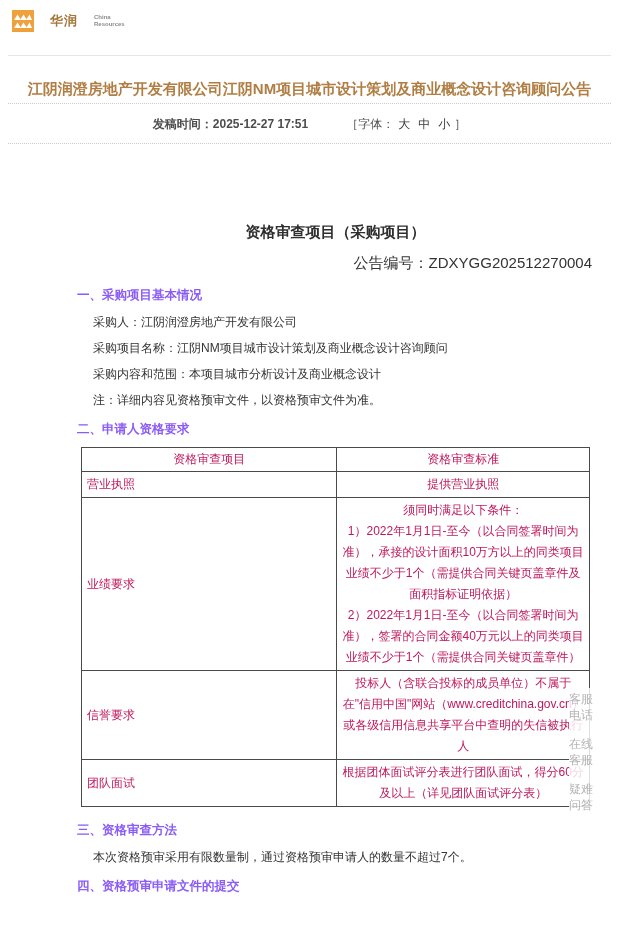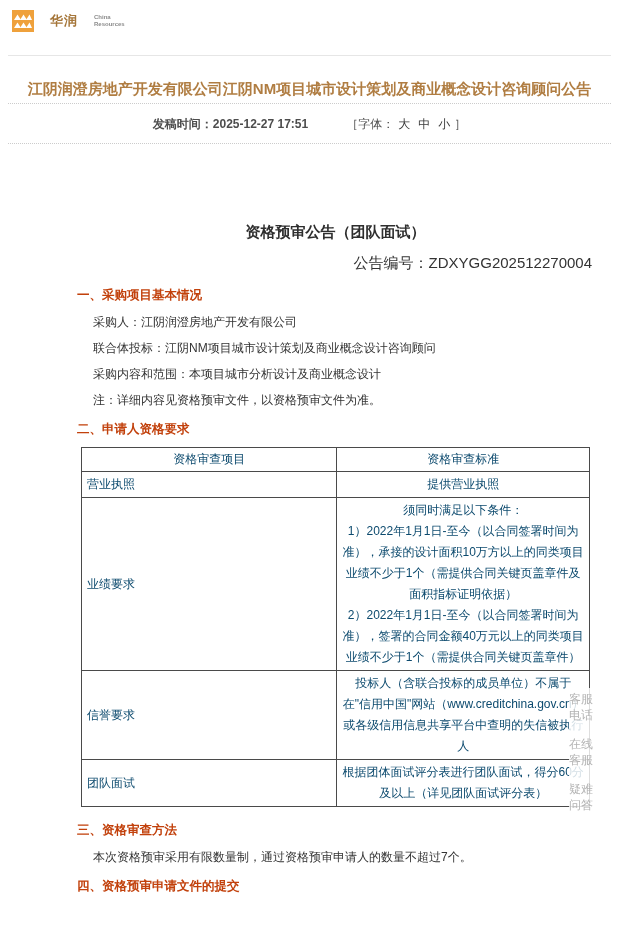--- a/index.html
+++ b/index.html
@@ -26,27 +26,27 @@
     font-size:12px; color:#4d4d4d;
   }
   .meta-row .meta-label, .meta-row .meta-time { font-weight:bold; color:#4d4d4d; }
   .meta-gap { display:inline-block; width:38px; }
   .font-opt { color:#3a3a3a; cursor:pointer; margin:0 4px; }
   .rule-dot-2 { position:absolute; left:8px; right:8px; top:143px; border-top:1px dotted #cccccc; }
   
   .doc { position:absolute; top:222px; left:77px; width:517px; font-size:12px; line-height:19px; }
   .doc-title { text-align:center; font-size:15px; font-weight:bold; color:#2e2e2e; margin-bottom:12px; }
   .notice-no { text-align:right; font-size:15px; color:#333; margin-bottom:14px; padding-right:2px; }
-  .sec-heading { font-weight:bold; font-size:12.5px; color:#c2410c; margin:10px 0 8px 0; }
+  .sec-heading { font-weight:bold; font-size:12.5px; color:#8b5cf6; margin:10px 0 8px 0; }
   .line-item { padding-left:16px; margin-bottom:7px; }
   .para { text-indent:16px; margin-bottom:8px; }
   
   table.qual {
     border-collapse:collapse; width:509px; margin:6px 0 14px 4px;
-    font-size:12px; color:#0c4a6e;
+    font-size:12px; color:#be185d;
   }
   table.qual th, table.qual td { border:1px solid #4a4a4a; padding:2px 5px; }
   table.qual th { font-weight:normal; text-align:center; height:22px; }
   table.qual td.c1 { width:256px; text-align:left; vertical-align:middle; }
   table.qual td.c2 { width:253px; text-align:center; vertical-align:middle; white-space:pre-line; line-height:21px; }
   
   .float-widget {
     position:absolute; right:2px; top:688px; width:48px;
     background:rgba(255,255,255,0.82); text-align:left;
     font-size:12px; line-height:16px; color:#b3b3b3;
@@ -82,29 +82,29 @@
   <div class="rule-dot-1"></div>
 
   <div class="meta-row">
     <span class="meta-label">发稿时间：</span><span class="meta-time">2025-12-27 17:51</span><span class="meta-gap"></span><span>［字体：</span><span class="font-opt">大</span><span class="font-opt">中</span><span class="font-opt">小</span><span>］</span>
   </div>
 
   <div class="rule-dot-2"></div>
 
   <div class="doc">
 
-    <div class="doc-title">资格预审公告（团队面试）</div>
+    <div class="doc-title">资格审查项目（采购项目）</div>
 
     <div class="notice-no">
       <span>公告编号：</span><span>ZDXYGG202512270004</span>
     </div>
 
     <div class="sec-heading">一、采购项目基本情况</div>
     <div class="line-item">采购人：江阴润澄房地产开发有限公司</div>
-    <div class="line-item">联合体投标：江阴NM项目城市设计策划及商业概念设计咨询顾问</div>
+    <div class="line-item">采购项目名称：江阴NM项目城市设计策划及商业概念设计咨询顾问</div>
     <div class="line-item">采购内容和范围：本项目城市分析设计及商业概念设计</div>
     <div class="line-item">注：详细内容见资格预审文件，以资格预审文件为准。</div>
 
     <div class="sec-heading">二、申请人资格要求</div>
 
     <table class="qual">
       <tbody>
           <tr>
         <th class="c1">资格审查项目</th>
         <th class="c2">资格审查标准</th>

